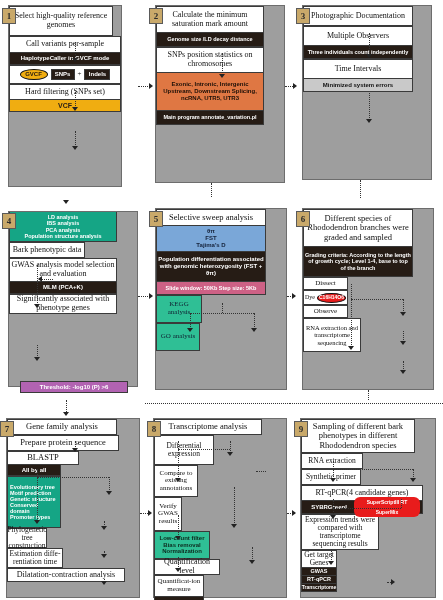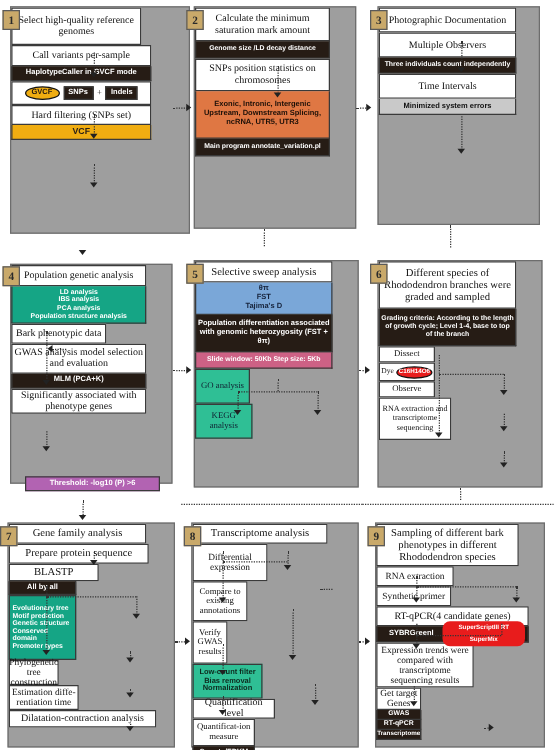--- a/index.html
+++ b/index.html
@@ -90,21 +90,21 @@
   .f5{font-size:5px;} .f55{font-size:5.5px;} .f6{font-size:6px;}
   .f65{font-size:6.5px;} .f7{font-size:7px;} .f75{font-size:7.5px;}
   .f8{font-size:8px;} .f85{font-size:8.5px;}
 </style>
 </head>
 <body>
 
 <div id="grid">
 
   <div class="cell">
-    <div class="panel" style="left:8px;top:5px;width:144px;height:182px;">
+    <div class="panel" style="left:8px;top:5px;width:114px;height:182px;">
       <div class="bx f8" style="left:14px;top:6px;width:104px;height:30px;">Select high-quality reference genomes</div>
       <div class="vd" style="left:66px;top:36px;height:17px;"></div>
       <div class="ar" style="left:63px;top:52px;"></div>
       <div class="bx f8" style="left:10px;top:57px;width:112px;height:17px;">Call variants per-sample</div>
       <div class="sub dark f6" style="left:10px;top:74px;width:112px;height:12px;">HaplotypeCaller in GVCF mode</div>
       <div class="vd" style="left:66px;top:86px;height:16px;"></div>
       <div class="ar" style="left:63px;top:101px;"></div>
       <div class="bx" style="left:10px;top:106px;width:112px;height:19px;">
         <div style="display:flex;align-items:center;gap:3px;">
           <span class="ellipse elgold f6" style="width:28px;height:11px;">GVCF</span>
@@ -155,21 +155,20 @@
       <div class="sub grayl f6" style="left:12px;top:139px;width:110px;height:13px;">Minimized system errors</div>
     </div>
     <div class="badge" style="left:6px;top:8px;">3</div>
 
     <div class="vd" style="left:70px;top:180px;height:18px;"></div>
   </div>
 
   <div class="cell">
     <div class="ar" style="left:63px;top:0px;"></div>
     <div class="panel" style="left:8px;top:11px;width:130px;height:176px;">
-      <div class="bx f8" style="left:12px;top:6px;width:108px;height:17px;">Population genetic analysis</div>
       <div class="sub teal f55" style="left:12px;top:23px;width:108px;height:30px;white-space:pre-line;">LD analysis
 IBS analysis
 PCA analysis
 Population structure analysis</div>
       <div class="vd" style="left:28px;top:53px;height:40px;"></div>
       <div class="ar" style="left:25px;top:92px;"></div>
       <div class="bx f8" style="left:44px;top:59px;width:76px;height:16px;">Bark phenotypic data</div>
       <div class="hd" style="left:32px;top:67px;width:12px;"></div>
       <div class="arL" style="left:29px;top:64px;"></div>
       <div class="bx f8" style="left:12px;top:97px;width:108px;height:24px;">GWAS analysis model selection and evaluation</div>
@@ -193,22 +192,22 @@
 FST
 Tajima's D</div>
       <div class="sub dark f6" style="left:12px;top:51px;width:110px;height:30px;">Population differentiation associated with genomic heterozygosity (FST + θπ)</div>
       <div class="sub pink f55" style="left:12px;top:81px;width:110px;height:13px;">Slide window: 50Kb Step size: 5Kb</div>
       <div class="vd" style="left:66px;top:94px;height:10px;"></div>
       <div class="hd" style="left:34px;top:104px;width:64px;"></div>
       <div class="vd" style="left:34px;top:104px;height:16px;"></div>
       <div class="vd" style="left:98px;top:104px;height:16px;"></div>
       <div class="ar" style="left:31px;top:119px;"></div>
       <div class="ar" style="left:95px;top:119px;"></div>
+      <div class="bx teal2 f7" style="left:76px;top:126px;width:46px;height:28px;color:#123;">KEGG analysis</div>
       <div class="bx teal2 f7" style="left:13px;top:126px;width:44px;height:28px;color:#123;">GO analysis</div>
-      <div class="bx teal2 f7" style="left:76px;top:126px;width:46px;height:28px;color:#123;">KEGG analysis</div>
     </div>
     <div class="badge" style="left:4px;top:11px;">5</div>
 
     <div class="hd" style="left:142px;top:96px;width:8px;"></div>
     <div class="arR" style="left:147px;top:93px;"></div>
   </div>
 
   <div class="cell">
     <div class="panel" style="left:12px;top:8px;width:132px;height:182px;">
       <div class="bx f85" style="left:14px;top:7px;width:110px;height:38px;">Different species of Rhododendron branches were graded and sampled</div>

